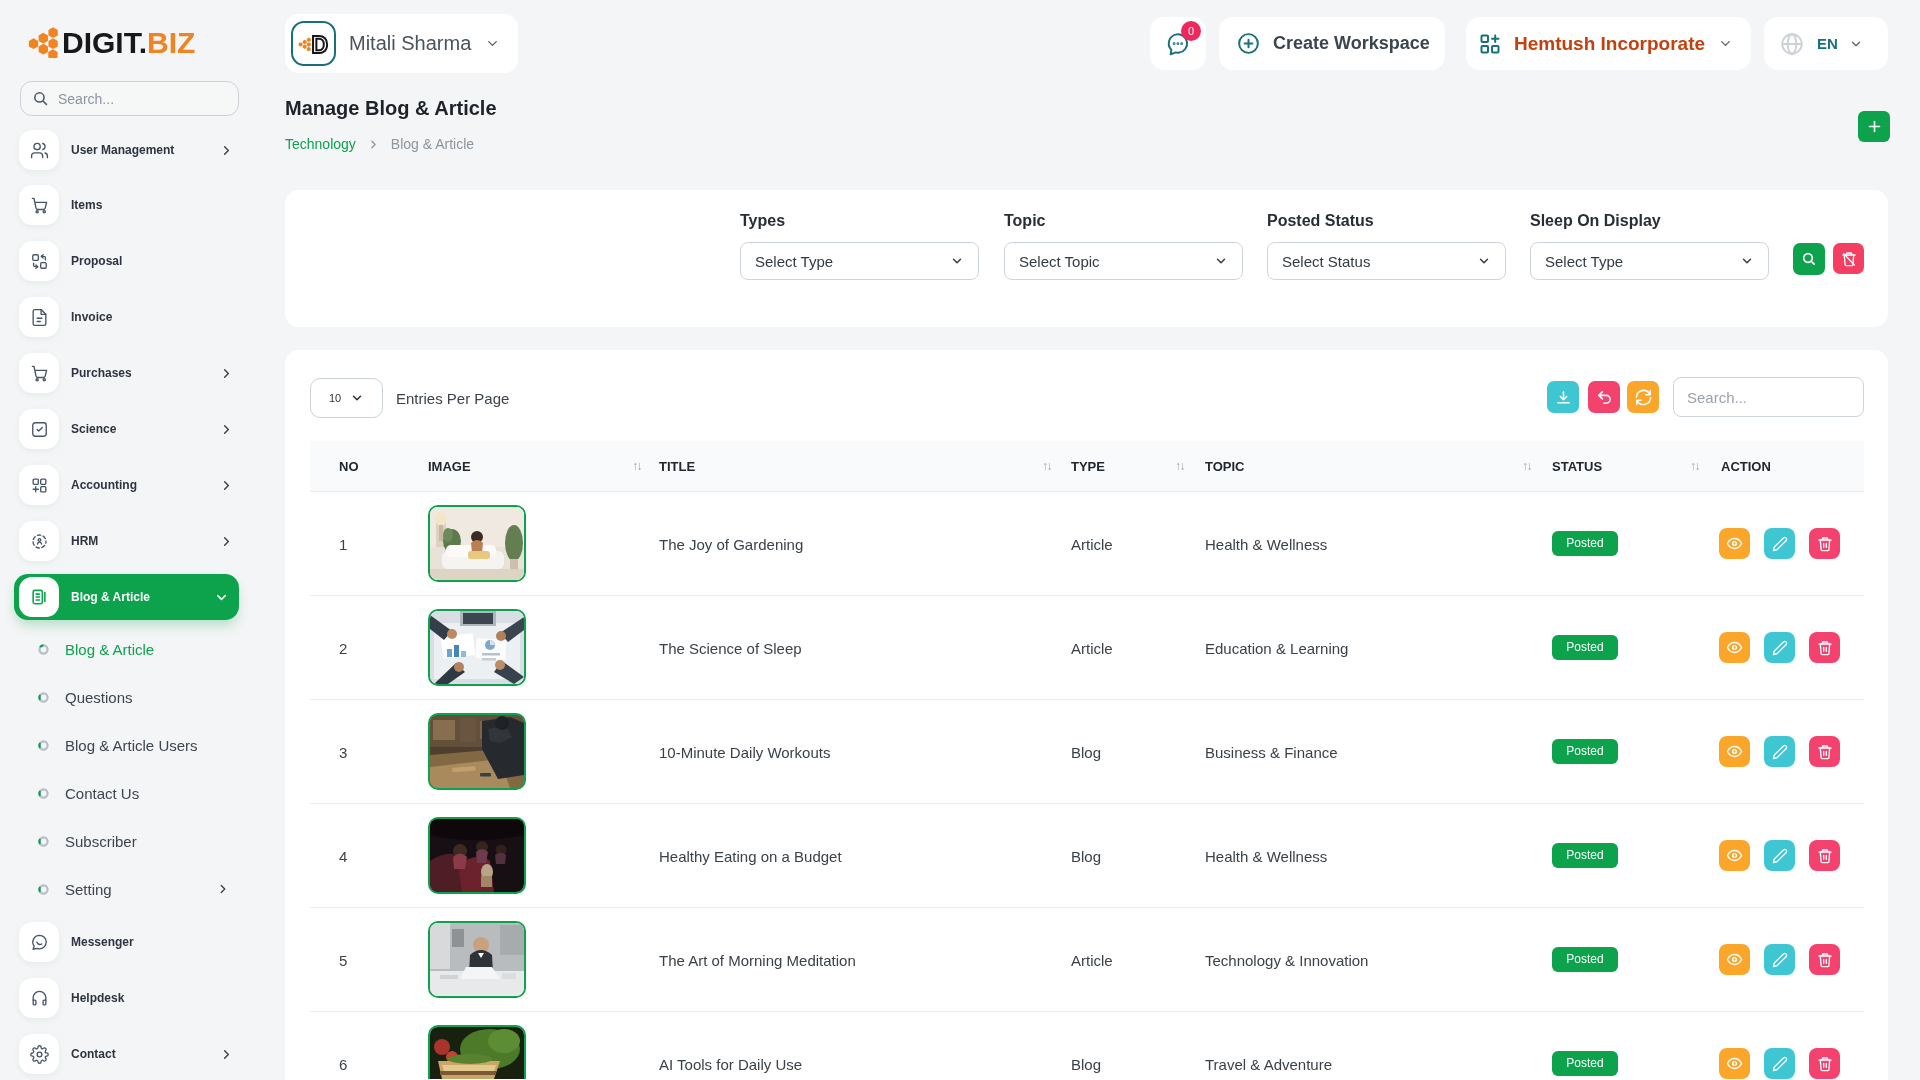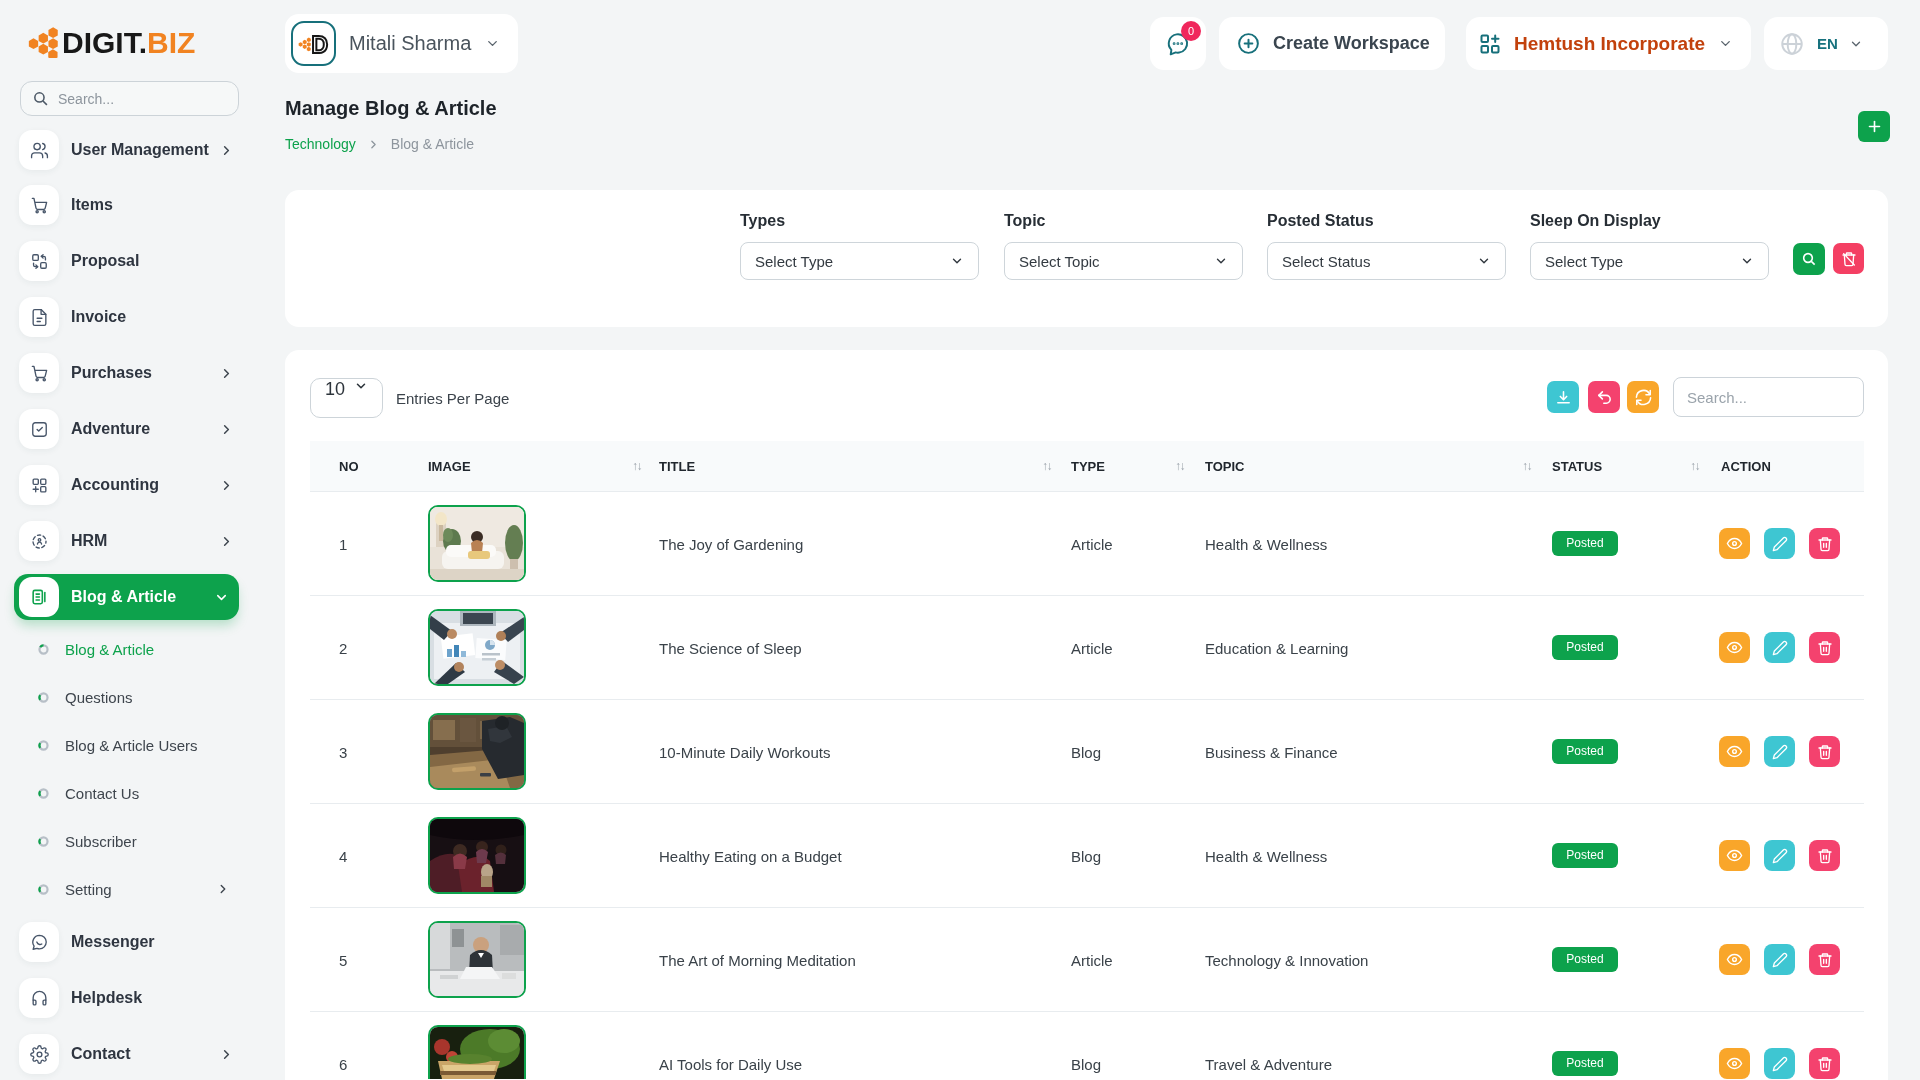--- a/index.html
+++ b/index.html
@@ -6,36 +6,36 @@
 * { margin:0; padding:0; box-sizing:border-box; }
 html,body { width:1920px; height:1080px; overflow:hidden; }
 body { background:#f3f5f6; font-family:"Liberation Sans", sans-serif; position:relative; }
 .abs { position:absolute; }
 .card { background:#fff; border-radius:14px; }
 
 #logo { left:25px; top:25px; }
 #sb-search { left:20px; top:81px; width:219px; height:35px; background:#f6f8f8; border:1px solid #ccd3d8; border-radius:12px; display:flex; align-items:center; padding-left:11px; color:#8d959d; font-size:14px; }
 .nav-item { left:14px; width:230px; height:46px; display:flex; align-items:center; }
 .nav-ic { width:40px; height:40px; background:#fff; border-radius:13px; box-shadow:0 2px 6px rgba(40,60,70,.06); display:flex; align-items:center; justify-content:center; margin-left:5px; }
-.nav-lb { margin-left:12px; font-size:16px; font-weight:700; color:#2e3540; }
+.nav-lb { margin-left:12px; font-size:12px; font-weight:700; color:#2e3540; }
 .nav-ch { margin-left:auto; margin-right:10px; color:#3c434b; }
 .nav-active { left:14px; width:225px; height:46px; background:#0da24c; border-radius:14px; display:flex; align-items:center; box-shadow:0 7px 12px -2px rgba(13,162,76,.28); }
 .sub-item { left:38px; display:flex; align-items:center; height:24px; }
 .sub-lb { margin-left:16px; font-size:15px; font-weight:500; color:#3e454d; }
 .sub-active { color:#0da24c; }
 
 .tb { background:#fff; border-radius:14px; display:flex; align-items:center; }
 
 #filters { left:285px; top:190px; width:1603px; height:137px; }
 .flt-label { font-size:16px; font-weight:700; color:#272e35; position:absolute; top:22px; }
 .flt-select { position:absolute; top:52px; width:239px; height:38px; border:1px solid #ced5da; border-radius:8px; background:#fff; display:flex; align-items:center; padding:0 14px; font-size:15px; color:#333a41; justify-content:space-between; }
 .sq-btn { position:absolute; width:30px; height:30px; border-radius:7px; display:flex; align-items:center; justify-content:center; }
 
 #tablecard { left:285px; top:350px; width:1603px; height:760px; border-radius:14px; background:#fff; }
-#entries-sel { position:absolute; left:25px; top:28px; width:73px; height:40px; border:1px solid #cdd4d9; border-radius:10px; display:flex; align-items:flex-start; justify-content:center; gap:9px; font-size:18px; color:#2d343b; }
+#entries-sel { position:absolute; left:25px; top:28px; width:73px; height:40px; border:1px solid #cdd4d9; border-radius:10px; display:flex; align-items:center; justify-content:center; gap:9px; font-size:11px; color:#2d343b; }
 #tbl-search { position:absolute; left:1388px; top:27px; width:191px; height:40px; border:1px solid #ccd3d9; border-radius:8px; display:flex; align-items:center; padding-left:13px; color:#9aa3ab; font-size:15px; }
 .badge { display:inline-block; background:#0da24c; color:#fff; font-size:12px; font-weight:400; width:66px; height:25px; line-height:25px; text-align:center; border-radius:6px; }
 .act { display:inline-flex; width:31px; height:31px; border-radius:8px; align-items:center; justify-content:center; margin-right:14px; }
 .thumb { width:98px; height:77px; border:2px solid #0da24c; border-radius:10px; overflow:hidden; }
 .sort { color:#9aa2aa; font-size:12px; letter-spacing:-1.5px; }
 .row { position:absolute; left:25px; width:1554px; height:104px; border-top:1px solid #e8ecef; font-size:15px; color:#3a4249; }
 .row > span { position:absolute; top:44px; }
 .c-no { left:29px; }
 .c-title { left:349px; }
 .c-type { left:761px; }
@@ -125,21 +125,21 @@
       <polyline points="9 18 15 12 9 6"></polyline>
     </svg>
   </div>
 <div class="abs nav-item" style="top:406px">
     <div class="nav-ic">
       <svg width="19" height="19" viewBox="0 0 24 24" fill="none" stroke="#475569" stroke-width="1.7" stroke-linecap="round" stroke-linejoin="round">
         <rect x="3.5" y="3.5" width="17" height="17" rx="3"></rect>
         <path d="m9 12 2 2 4.5-4.5"></path>
       </svg>
     </div>
-    <div class="nav-lb">Adventure</div>
+    <div class="nav-lb">Science</div>
     <svg class="nav-ch" width="15" height="15" viewBox="0 0 24 24" fill="none" stroke="#3d454e" stroke-width="2.4" stroke-linecap="round" stroke-linejoin="round">
       <polyline points="9 18 15 12 9 6"></polyline>
     </svg>
   </div>
 <div class="abs nav-item" style="top:462px">
     <div class="nav-ic">
       <svg width="19" height="19" viewBox="0 0 24 24" fill="none" stroke="#475569" stroke-width="1.7" stroke-linecap="round" stroke-linejoin="round">
         <rect x="4" y="4" width="6.5" height="6.5" rx="1.2"></rect>
         <rect x="13.5" y="4" width="6.5" height="6.5" rx="1.2"></rect>
         <rect x="13.5" y="13.5" width="6.5" height="6.5" rx="1.2"></rect>

